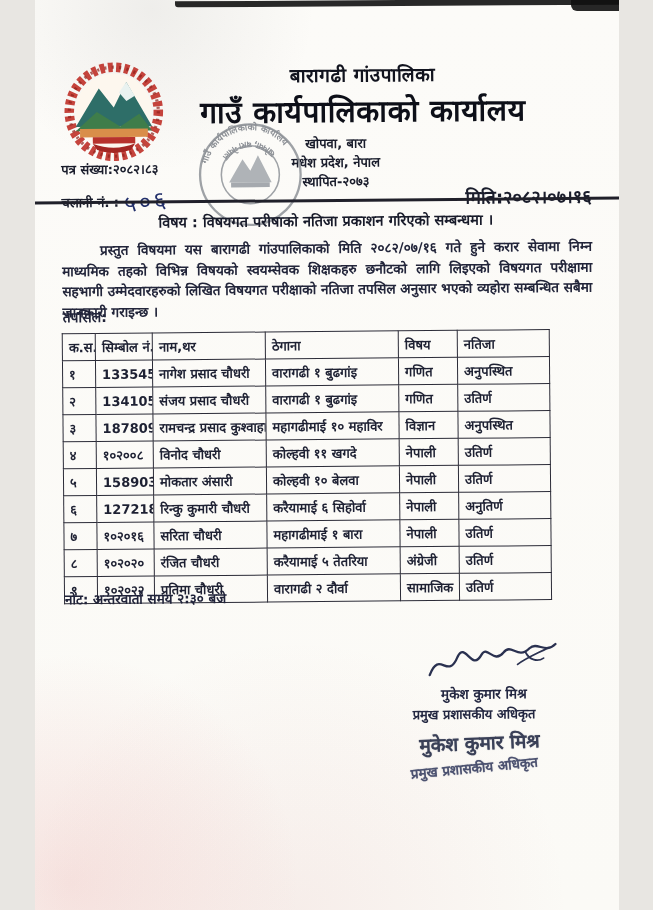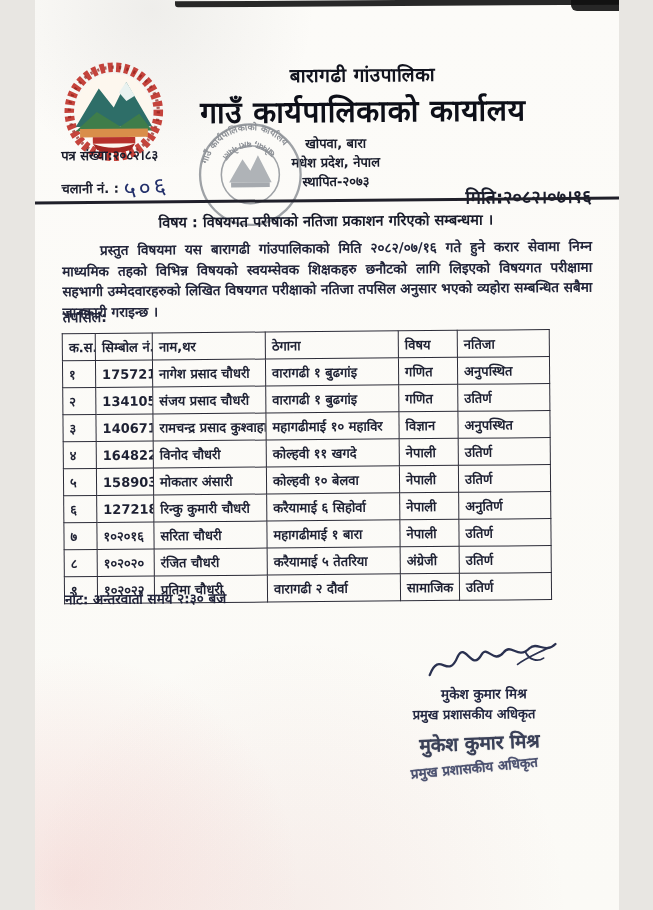--- a/index.html
+++ b/index.html
@@ -26,21 +26,21 @@
   .content{position:absolute;inset:0;transform:rotate(-.5deg);transform-origin:50% 40%;}
 
   .emblem{position:absolute;left:28px;top:58px;width:106px;height:108px;}
   .hdr-center{position:absolute;left:140px;top:62px;width:380px;text-align:center;}
   .muni{font-size:19px;font-weight:bold;color:#12141f;letter-spacing:.5px;}
   .office{font-size:30px;font-weight:bold;color:#0d0f18;margin-top:2px;letter-spacing:.5px;}
   .addr{margin-top:4px;margin-right:55px;font-size:13px;font-weight:bold;color:#1a1d2c;line-height:1.45;}
 
   .seal{position:absolute;left:158px;top:116px;width:118px;height:116px;opacity:.78;}
 
-  .refblock{position:absolute;left:28px;top:144px;font-size:13px;font-weight:bold;color:#1a1d2c;line-height:1.6;}
+  .refblock{position:absolute;left:28px;top:158px;font-size:13px;font-weight:bold;color:#1a1d2c;line-height:1.6;}
   .hand{
     display:inline-block;font-size:23px;font-weight:500;color:#23306b;
     transform:rotate(-7deg) translateY(3px);letter-spacing:3px;
   }
   .date{position:absolute;right:26px;top:186px;font-size:18px;font-weight:bold;color:#1a1d2c;}
   .rule{position:absolute;left:-4px;right:-4px;top:199px;height:2.5px;background:#20202a;}
 
   .subject{position:absolute;left:0;right:0;top:210px;text-align:center;font-size:14.5px;font-weight:bold;color:#181b2a;}
   .body-para{
     position:absolute;left:28px;right:26px;top:238px;
@@ -157,45 +157,45 @@
             <th>सिम्बोल नं.</th>
             <th>नाम,थर</th>
             <th>ठेगाना</th>
             <th>विषय</th>
             <th>नतिजा</th>
           </tr>
         </thead>
       <tbody>
           <tr>
             <td>१</td>
-            <td>175721</td>
+            <td>133545</td>
             <td>नागेश प्रसाद चौधरी</td>
             <td>वारागढी १ बुढगांइ</td>
             <td>गणित</td>
             <td>अनुपस्थित</td>
           </tr>
           <tr>
             <td>२</td>
             <td>134105</td>
             <td>संजय प्रसाद चौधरी</td>
             <td>वारागढी १ बुढगांइ</td>
             <td>गणित</td>
             <td>उतिर्ण</td>
           </tr>
           <tr>
             <td>३</td>
-            <td>140671</td>
+            <td>187809</td>
             <td>रामचन्द्र प्रसाद कुश्वाहा</td>
             <td>महागढीमाई १० महाविर</td>
             <td>विज्ञान</td>
             <td>अनुपस्थित</td>
           </tr>
           <tr>
             <td>४</td>
-            <td>164822</td>
+            <td>१०२००८</td>
             <td>विनोद चौधरी</td>
             <td>कोल्हवी ११ खगदे</td>
             <td>नेपाली</td>
             <td>उतिर्ण</td>
           </tr>
           <tr>
             <td>५</td>
             <td>158903</td>
             <td>मोकतार अंसारी</td>
             <td>कोल्हवी १० बेलवा</td>

